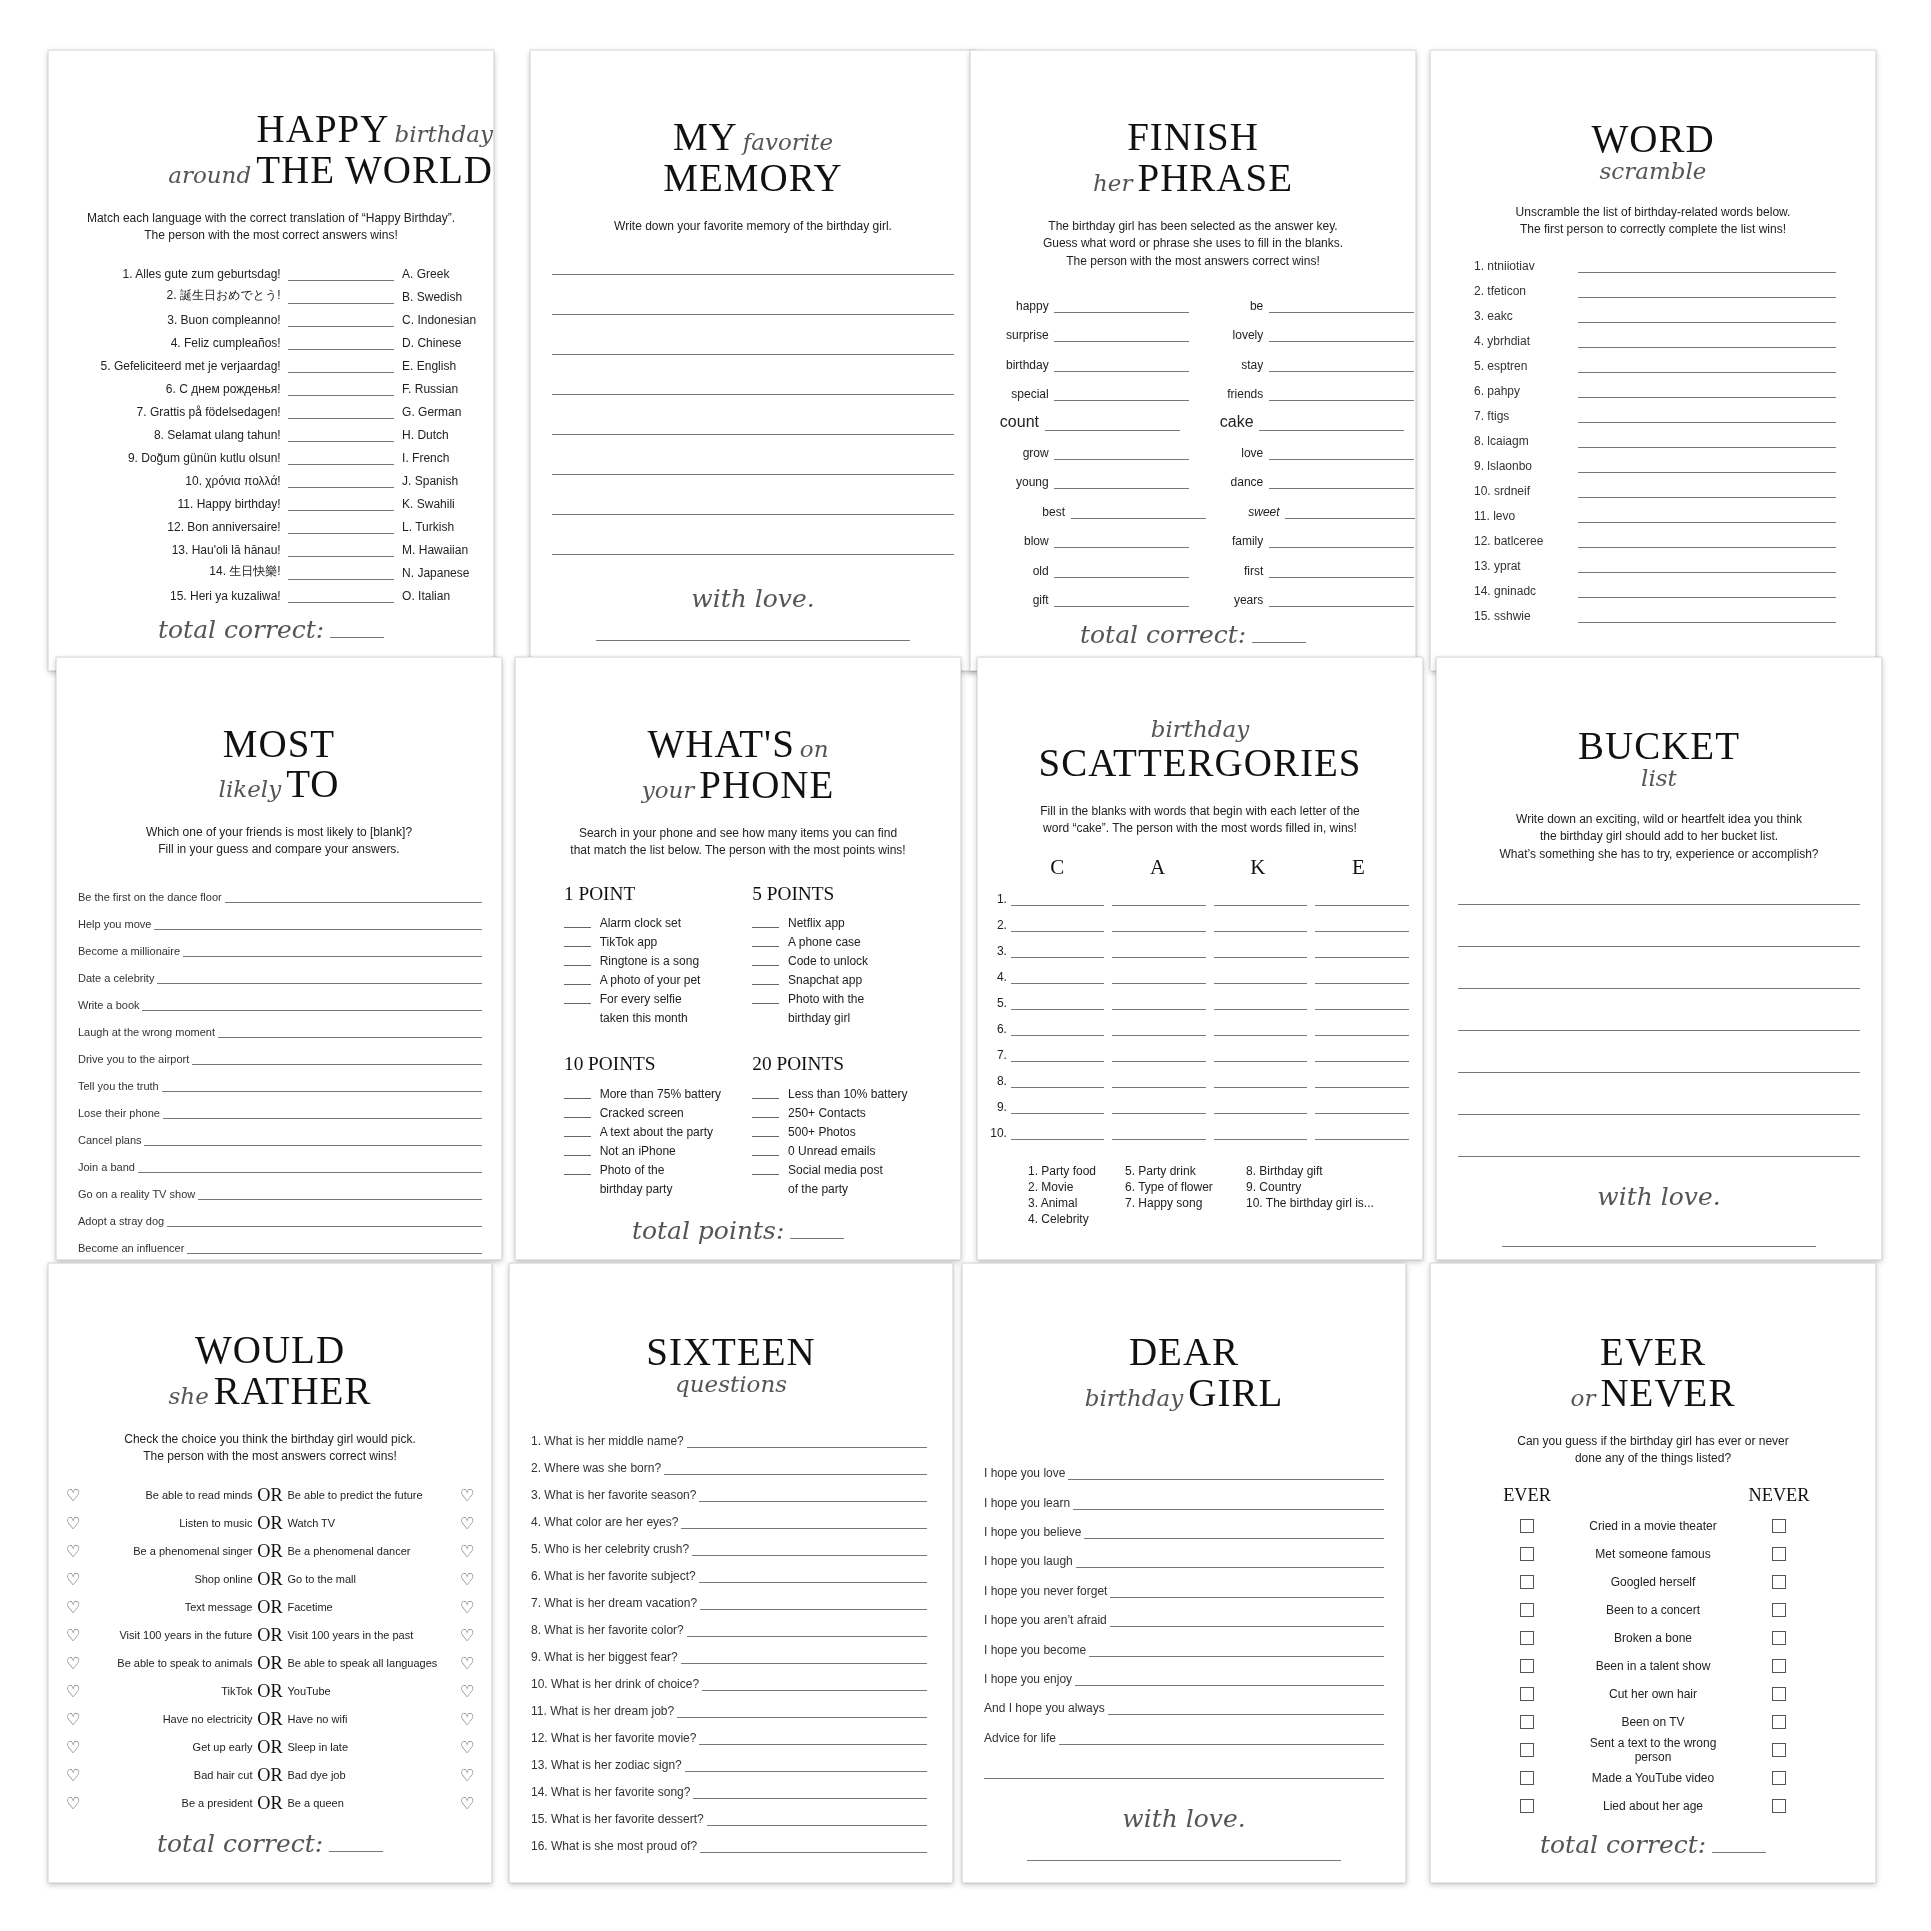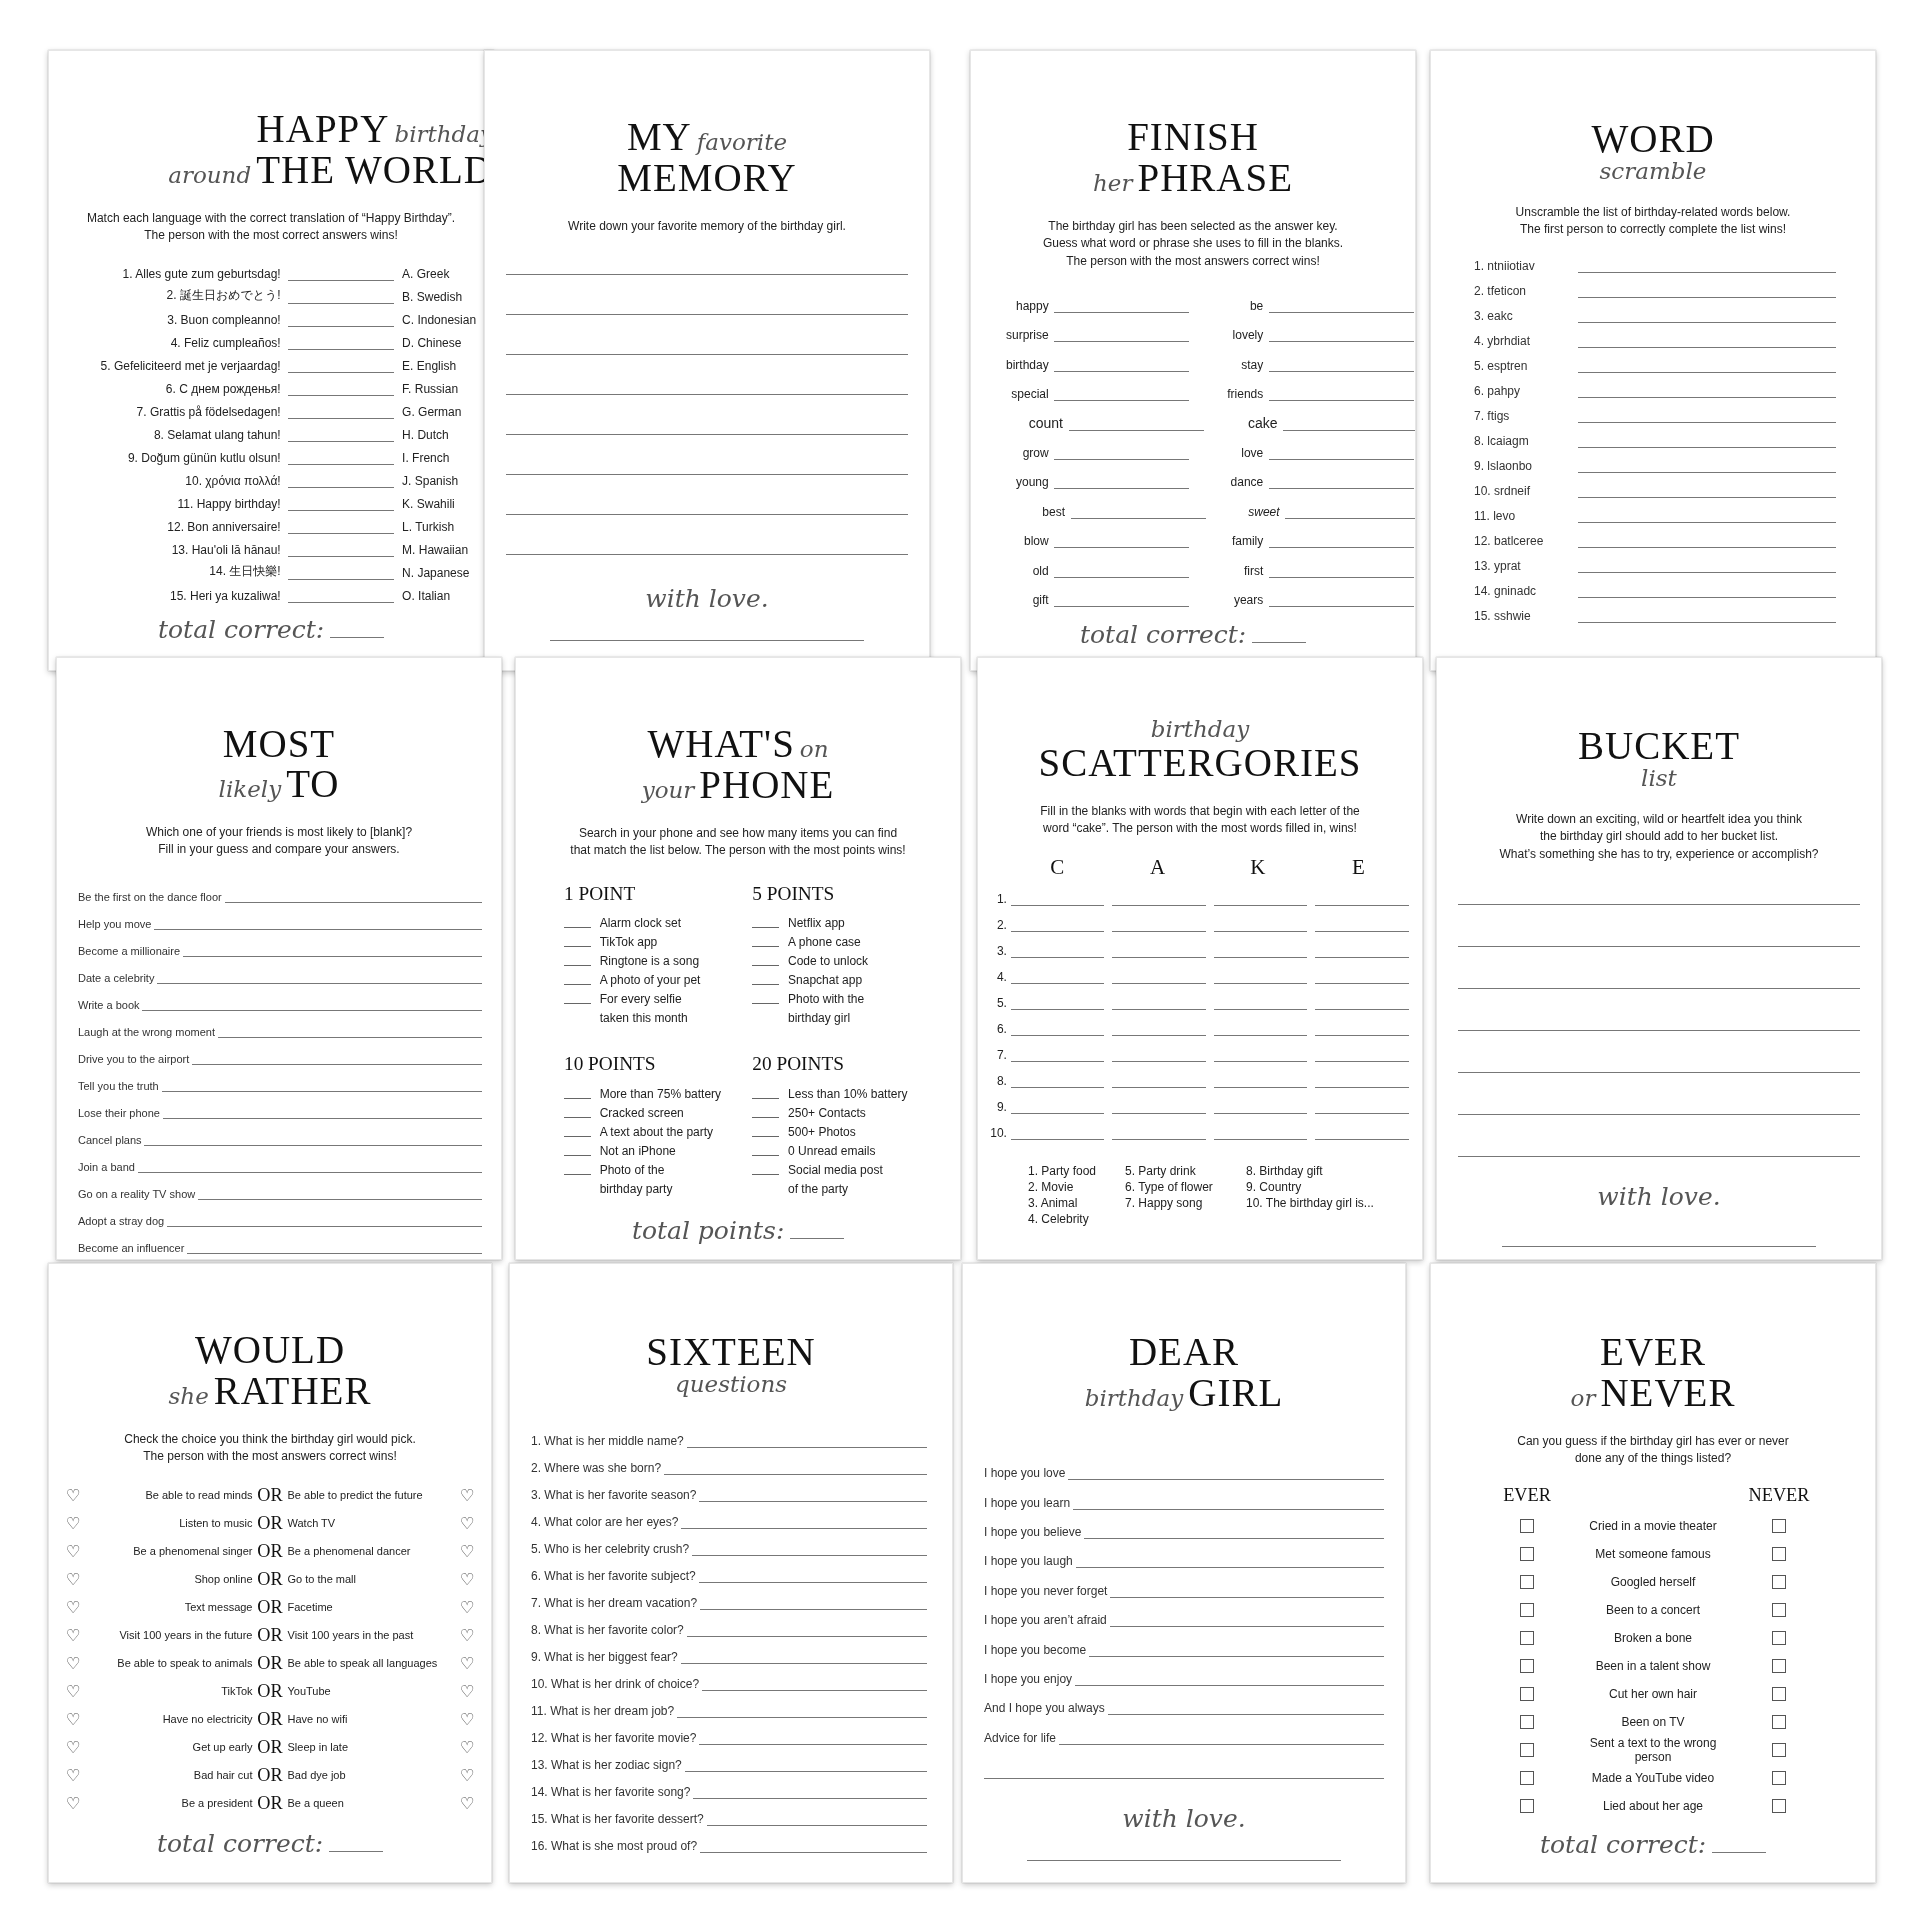--- a/index.html
+++ b/index.html
@@ -142,21 +142,21 @@
       </div>
       <div class="htw-row">
         <span class="l">15. Heri ya kuzaliwa!</span>
         <span class="b"></span>
         <span>O. Italian</span>
       </div>
     </div>
   <div class="script-foot" style="margin-top:11.6px;"><span>total correct:</span><span class="u"></span></div>
 </div>
 
-<div class="card" style="left:484px;top:50px;width:446px;height:621px;">
+<div class="card" style="left:530px;top:50px;width:446px;height:621px;">
   <div class="title" style="margin-top:66px;">
     <span class="line"><span class="big">MY</span> <span class="script">favorite</span></span>
     <span class="line" style="margin-top:1.9px;"><span class="big">MEMORY</span></span>
   </div>
   <div class="instr">
     <span>Write down your favorite memory of the birthday girl.</span>
   </div>
   <div id="memory-lines" style="margin:0 21px;">
       <div class="hline" style="height: 40px;"></div>
       <div class="hline" style="height: 40px;"></div>
@@ -199,21 +199,21 @@
         <span class="blank" style="width: 100%;"></span>
         <span style="text-align: right;">stay</span>
         <span class="blank" style="width: 100%;"></span>
       </div>
       <div style="display: grid; grid-template-columns: 68px 135px 68px 145px; column-gap: 5.8px; height: 29.4px; align-items: end; font-size: 12px; padding-left: 9.7px;">
         <span style="text-align: right;">special</span>
         <span class="blank" style="width: 100%;"></span>
         <span style="text-align: right;">friends</span>
         <span class="blank" style="width: 100%;"></span>
       </div>
-      <div style="display: grid; grid-template-columns: 68px 135px 68px 145px; column-gap: 5.8px; height: 29.4px; align-items: end; font-size: 14px; padding-left: 24px;">
+      <div style="display: grid; grid-template-columns: 68px 135px 68px 145px; column-gap: 5.8px; height: 29.4px; align-items: end; font-size: 16px; padding-left: 0;">
         <span style="text-align: right;">count</span>
         <span class="blank" style="width: 100%;"></span>
         <span style="text-align: right;">cake</span>
         <span class="blank" style="width: 100%;"></span>
       </div>
       <div style="display: grid; grid-template-columns: 68px 135px 68px 145px; column-gap: 5.8px; height: 29.4px; align-items: end; font-size: 12px; padding-left: 9.7px;">
         <span style="text-align: right;">grow</span>
         <span class="blank" style="width: 100%;"></span>
         <span style="text-align: right;">love</span>
         <span class="blank" style="width: 100%;"></span>

